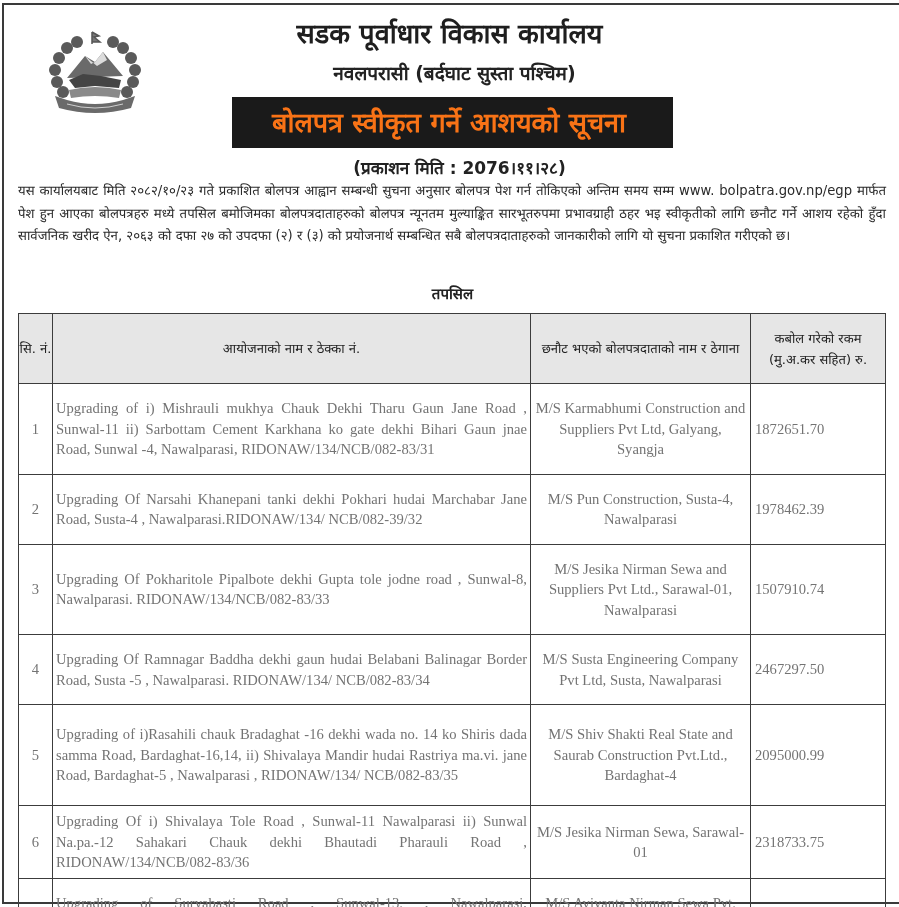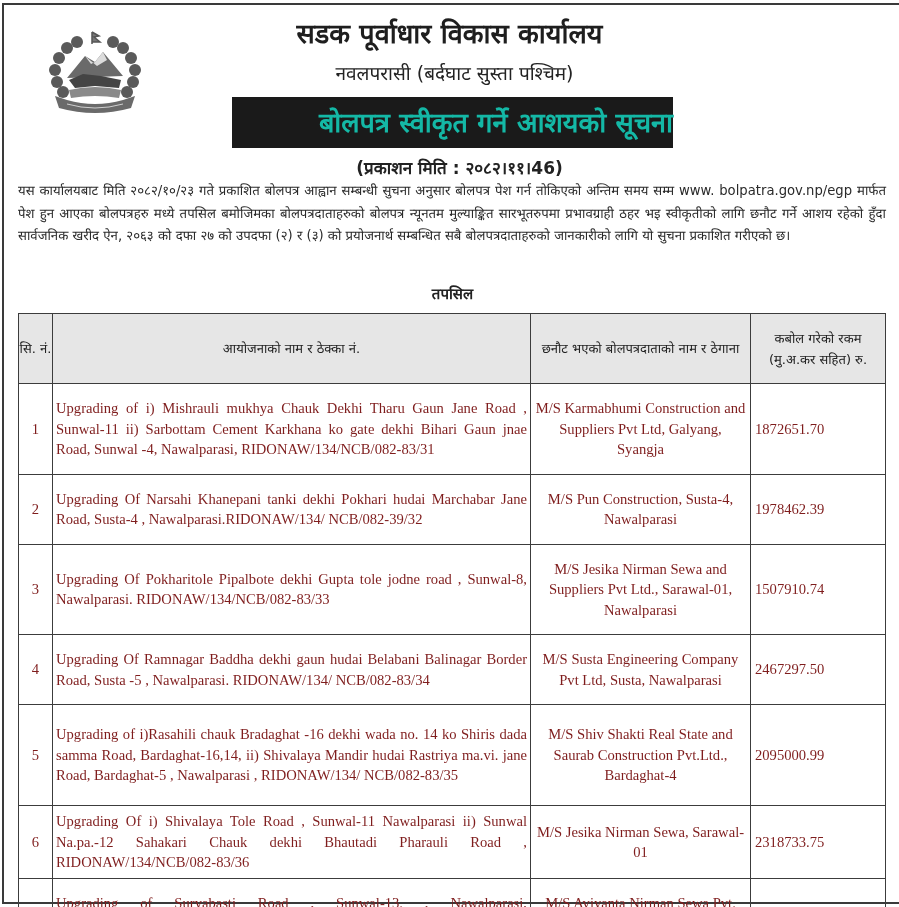--- a/index.html
+++ b/index.html
@@ -11,27 +11,27 @@
     }
     .emblem {
       position: absolute; left: 45px; top: 28px; width: 100px; height: 88px;
     }
     .title-1 {
       position: absolute; left: 0; width: 899px; top: 14px; text-align: center;
       font-family: "DejaVu Sans", sans-serif; font-weight: bold; font-size: 27px; color: #1e1e1e;
     }
     .title-2 {
       position: absolute; left: 0; width: 899px; top: 60px; text-align: center;
-      font-family: "DejaVu Sans", sans-serif; font-weight: normal; font-size: 19px; color: #222;
+      font-family: "DejaVu Sans", sans-serif; font-weight: bold; font-size: 19px; color: #222;
       padding-left: 10px;
     }
     .title-box {
       position: absolute; left: 232px; top: 97px; width: 441px; height: 51px;
-      background: #1a1a1a; color: #14b8a6; text-align: right;
-      font-family: "DejaVu Sans", sans-serif; font-weight: bold; font-size: 27px; line-height: 51px;
+      background: #1a1a1a; color: #f97316; text-align: left;
+      font-family: "DejaVu Sans", sans-serif; font-weight: bold; font-size: 27px; line-height: 51px; padding-left: 40px;
     }
     .pub-date {
       position: absolute; left: 0; width: 899px; top: 156px; text-align: center;
       font-family: "DejaVu Sans", sans-serif; font-weight: bold; font-size: 17px; color: #222;
       padding-left: 20px;
     }
     .intro {
       position: absolute; left: 18px; top: 180px; width: 868px;
       font-family: "DejaVu Sans", sans-serif; font-size: 13.2px; line-height: 22.5px;
       text-align: justify; color: #2a2a2a;
@@ -46,21 +46,21 @@
       border-collapse: collapse; table-layout: fixed;
     }
     table.tender th, table.tender td {
       border: 1.5px solid #3c3c3c; vertical-align: middle;
     }
     table.tender th {
       background: #e6e6e6; font-family: "DejaVu Sans", sans-serif; font-weight: normal;
       font-size: 13px; line-height: 21px; color: #222; text-align: center; height: 70px;
     }
     table.tender td {
-      font-family: "Liberation Serif", serif; font-size: 14.6px; line-height: 20.5px; color: #7f1d1d;
+      font-family: "Liberation Serif", serif; font-size: 14.6px; line-height: 20.5px; color: #737373;
     }
     td.sn { text-align: center; }
     td.project { text-align: justify; text-align-last: left; padding: 2px 3px 2px 3px; }
     td.bidder { text-align: center; padding: 14px 4px; }
     td.amount { text-align: left; padding: 2px 4px; font-size: 15px; }
     col.c-sn { width: 34px; }
     col.c-project { width: 478px; }
     col.c-bidder { width: 220px; }
     col.c-amount { width: 135px; }
     tr.r1 td { height: 76px; }
@@ -104,21 +104,21 @@
     <path d="M24 62 Q50 56 76 62 L74 70 Q50 66 26 70 Z" fill="#8a8a8a"></path>
 
     <path d="M10 68 L22 72 Q50 80 78 72 L90 68 L86 80 Q50 90 14 80 Z" fill="#6a6a6a"></path>
     <path d="M22 76 Q50 84 78 76" stroke="#cfcfcf" stroke-width="1" fill="none"></path>
   </svg>
 </div>
 
 <div class="title-1">सडक पूर्वाधार विकास कार्यालय</div>
 <div class="title-2">नवलपरासी (बर्दघाट सुस्ता पश्चिम)</div>
 <div class="title-box">बोलपत्र स्वीकृत गर्ने आशयको सूचना</div>
-<div class="pub-date">(प्रकाशन मिति : २०८२।११।46)</div>
+<div class="pub-date">(प्रकाशन मिति : 2076।११।२८)</div>
 
 <p class="intro">यस कार्यालयबाट मिति २०८२/१०/२३ गते प्रकाशित बोलपत्र आह्वान सम्बन्धी सुचना अनुसार बोलपत्र पेश गर्न तोकिएको अन्तिम समय सम्म www. bolpatra.gov.np/egp मार्फत पेश हुन आएका बोलपत्रहरु मध्ये तपसिल बमोजिमका बोलपत्रदाताहरुको बोलपत्र न्यूनतम मुल्याङ्कित सारभूतरुपमा प्रभावग्राही ठहर भइ स्वीकृतीको लागि छनौट गर्ने आशय रहेको हुँदा सार्वजनिक खरीद ऐन, २०६३ को दफा २७ को उपदफा (२) र (३) को प्रयोजनार्थ सम्बन्धित सबै बोलपत्रदाताहरुको जानकारीको लागि यो सुचना प्रकाशित गरीएको छ।</p>
 
 <div class="section-heading">तपसिल</div>
 
 <table class="tender">
   <colgroup>
     <col class="c-sn">
       <col class="c-project">
       <col class="c-bidder">

